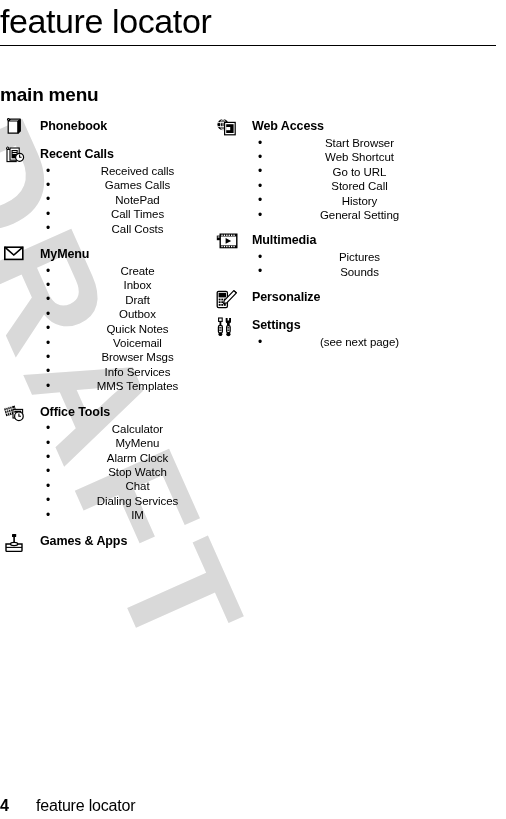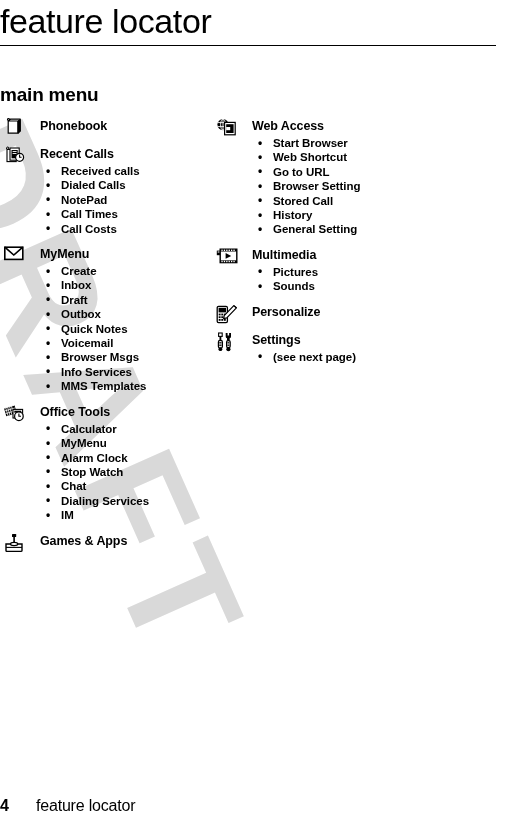--- a/index.html
+++ b/index.html
@@ -76,20 +76,21 @@
     font-size: 19px;
     font-weight: bold;
     letter-spacing: -0.2px;
     line-height: 22px;
   }
 
   
   .col {
     position: absolute;
     top: 118px;
+    text-align: center;
   }
   .col-left  { left: 4px;   width: 210px; }
   .col-right { left: 216px; width: 230px; }
 
   .menu-group {
     position: relative;
     margin-bottom: 10px;
   }
   .menu-group:last-child { margin-bottom: 0; }
 
@@ -115,21 +116,20 @@
     font-weight: bold;
     line-height: 17px;
     letter-spacing: -0.1px;
   }
 
   .sub-list {
     list-style: none;
     margin: 0;
     padding: 0;
     padding-left: 36px;
-    font-weight: bold;
   }
   .sub-item {
     position: relative;
     font-size: 11.5px;
     line-height: 14.4px;
     padding-left: 21px;
     letter-spacing: -0.05px;
     white-space: nowrap;
   }
   .sub-item::before {
@@ -205,21 +205,21 @@
       <rect x="8.6" y="5.1" width="4.0" height="0.9" fill="#fff"></rect>
       <rect x="8.6" y="7.0" width="4.0" height="0.9" fill="#fff"></rect>
       <circle cx="15.6" cy="11.3" r="4.0" fill="#fff" stroke="#000" stroke-width="1.2"></circle>
       <path d="M15.6 8.6 L15.6 11.3 L17.6 11.3" fill="none" stroke="#000" stroke-width="1.1"></path>
     </svg>
           </div>
           <div class="group-label">Recent Calls</div>
         </div>
         <ul class="sub-list">
           <li class="sub-item">Received calls</li>
-          <li class="sub-item">Dialed Calls</li>
+          <li class="sub-item">Games Calls</li>
           <li class="sub-item">NotePad</li>
           <li class="sub-item">Call Times</li>
           <li class="sub-item">Call Costs</li>
         </ul>
       </div>
       <div class="menu-group">
         <div class="group-head">
           <div class="icon-cell">
             <svg width="20" height="15" viewBox="0 0 20 15">
       <rect x="0.8" y="1.2" width="18" height="12.2" fill="#fff" stroke="#000" stroke-width="1.6"></rect>
@@ -295,21 +295,20 @@
       <rect x="10.2" y="6.2" width="7.4" height="8.8" fill="#000"></rect>
       <rect x="10.2" y="9.0" width="4.0" height="3.2" fill="#fff"></rect>
     </svg>
           </div>
           <div class="group-label">Web Access</div>
         </div>
         <ul class="sub-list">
           <li class="sub-item">Start Browser</li>
           <li class="sub-item">Web Shortcut</li>
           <li class="sub-item">Go to URL</li>
-          <li class="sub-item">Browser Setting</li>
           <li class="sub-item">Stored Call</li>
           <li class="sub-item">History</li>
           <li class="sub-item">General Setting</li>
         </ul>
       </div>
       <div class="menu-group">
         <div class="group-head">
           <div class="icon-cell">
             <svg width="22" height="19" viewBox="0 0 22 19">
       <rect x="0.8" y="3.6" width="4.6" height="4.6" fill="#000"></rect>

